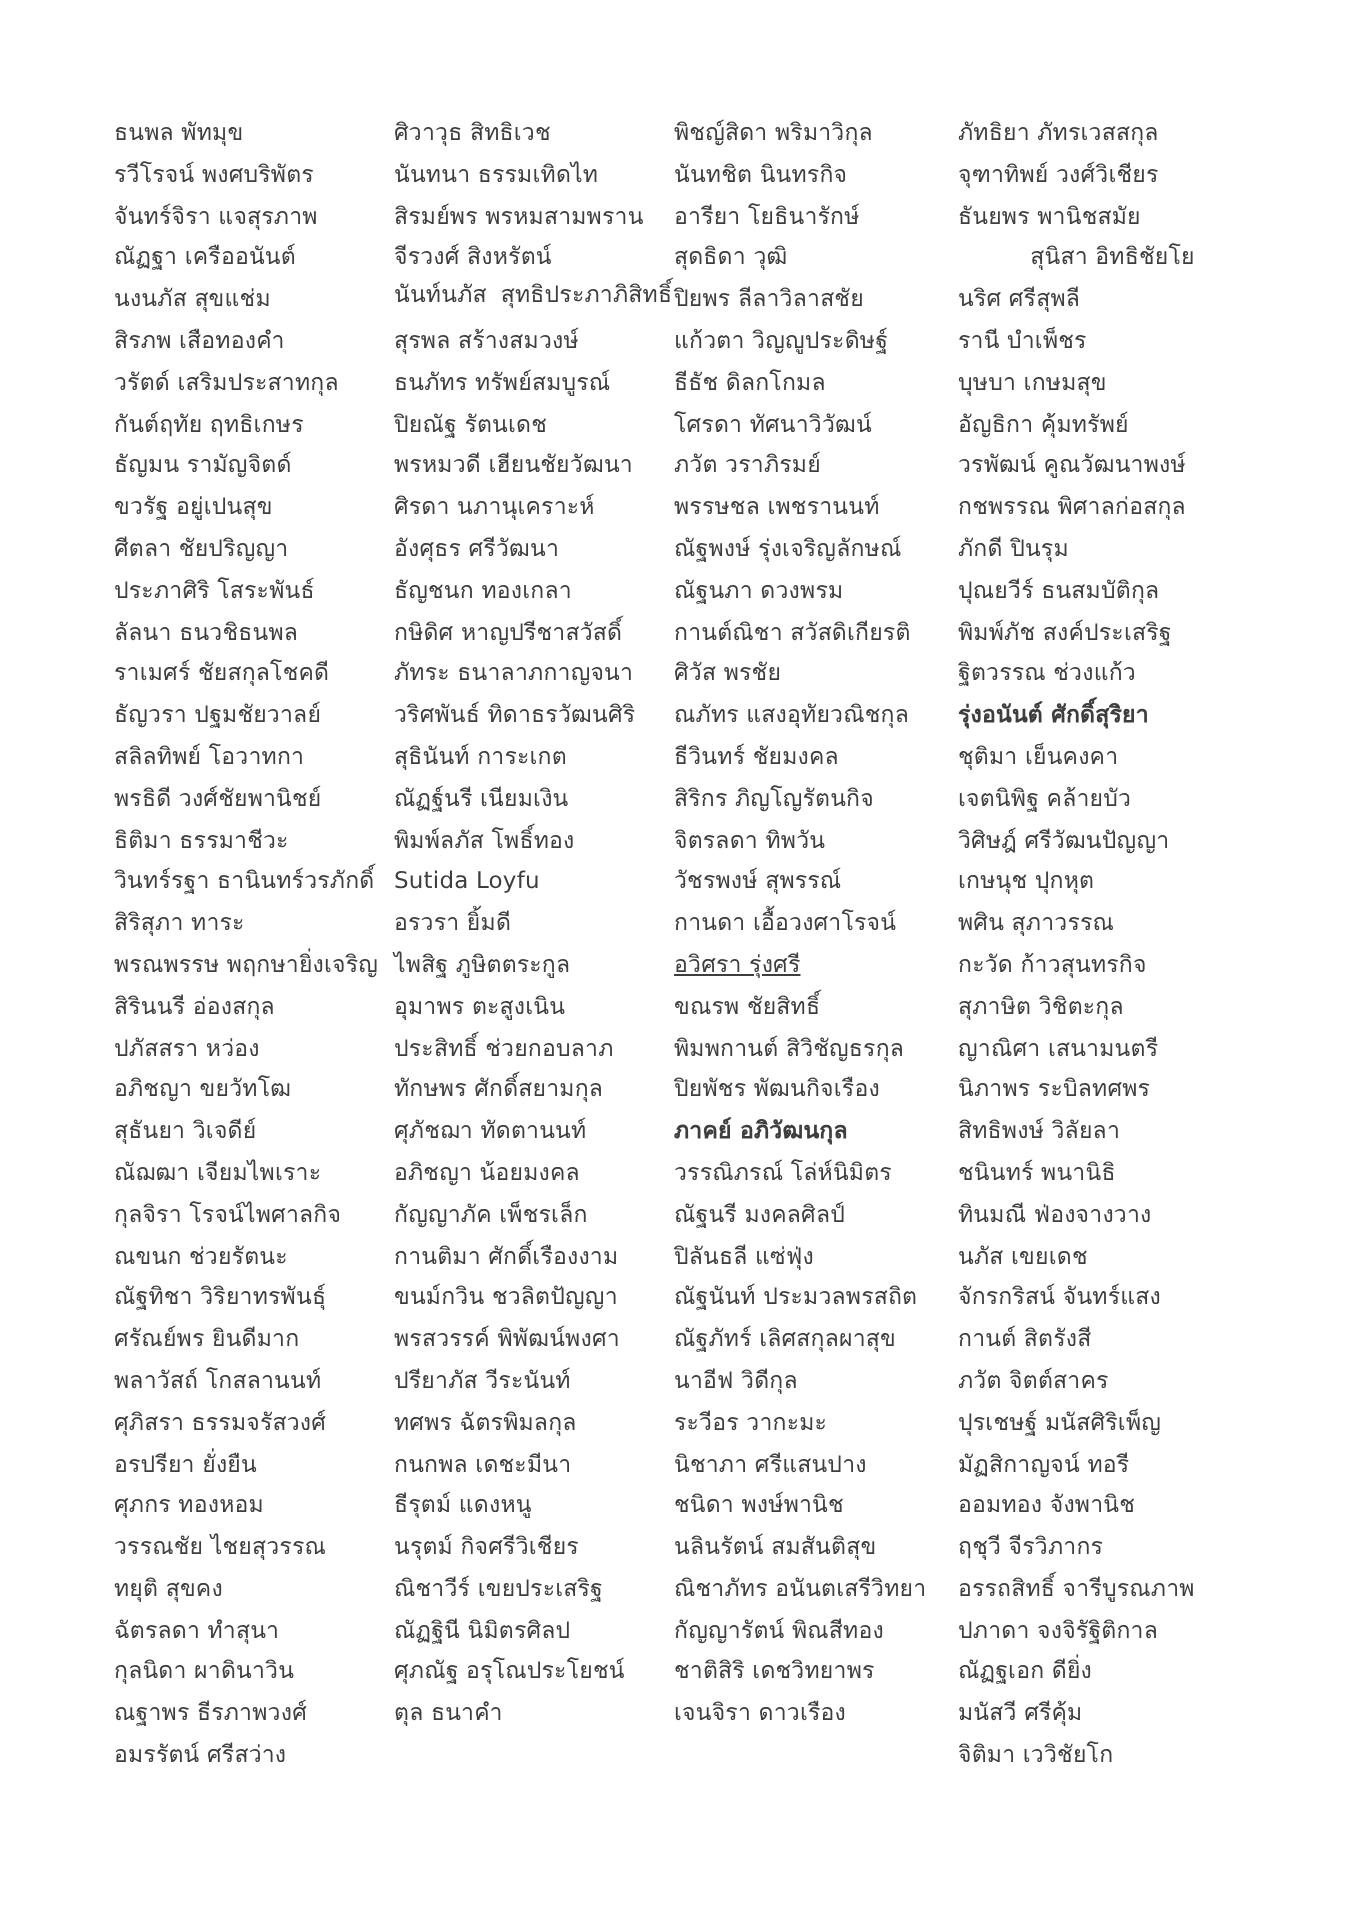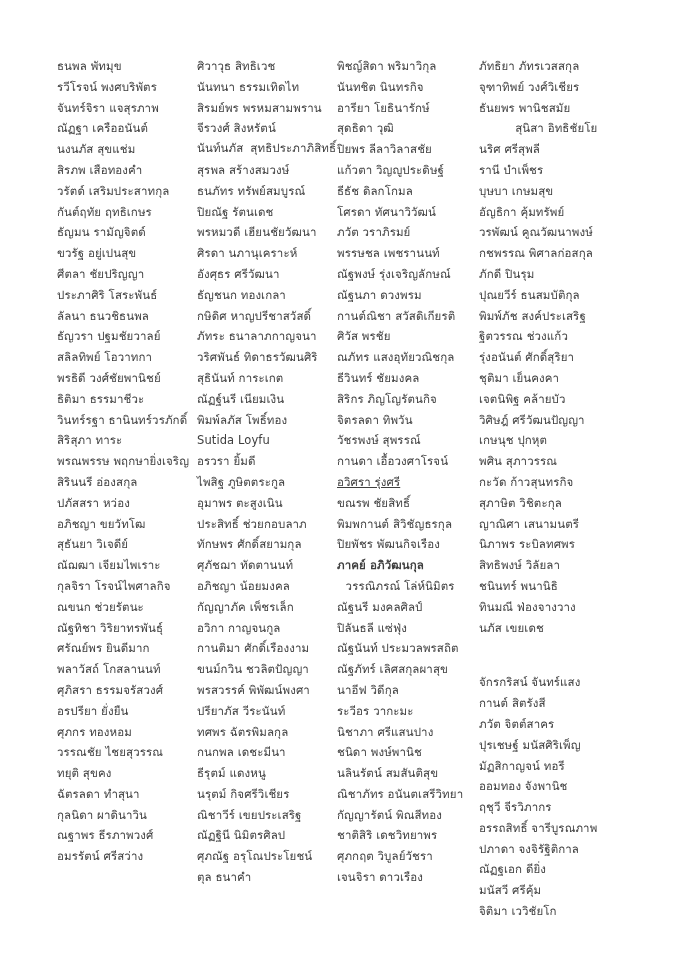--- a/index.html
+++ b/index.html
@@ -47,20 +47,21 @@
         <div class="name-cell" style="color: rgb(62, 62, 62);">ณัฏฐา เครืออนันต์</div>
         <div class="name-cell" style="color: rgb(62, 62, 62);">นงนภัส สุขแช่ม</div>
         <div class="name-cell" style="color: rgb(62, 62, 62);">สิรภพ เสือทองคำ</div>
         <div class="name-cell" style="color: rgb(62, 62, 62);">วรัตด์ เสริมประสาทกุล</div>
         <div class="name-cell" style="color: rgb(62, 62, 62);">กันต์ฤทัย ฤทธิเกษร</div>
         <div class="name-cell" style="color: rgb(62, 62, 62);">ธัญมน รามัญจิตด์</div>
         <div class="name-cell" style="color: rgb(62, 62, 62);">ขวรัฐ อยู่เปนสุข</div>
         <div class="name-cell" style="color: rgb(62, 62, 62);">ศีตลา ชัยปริญญา</div>
         <div class="name-cell" style="color: rgb(62, 62, 62);">ประภาศิริ โสระพันธ์</div>
         <div class="name-cell" style="color: rgb(62, 62, 62);">ลัลนา ธนวชิธนพล</div>
+        <div class="name-cell" style="color: rgb(62, 62, 62);">ราเมศร์ ชัยสกุลโชคดี</div>
         <div class="name-cell" style="color: rgb(62, 62, 62);">ธัญวรา ปฐมชัยวาลย์</div>
         <div class="name-cell" style="color: rgb(62, 62, 62);">สลิลทิพย์ โอวาทกา</div>
         <div class="name-cell" style="color: rgb(62, 62, 62);">พรธิดี วงศ์ชัยพานิชย์</div>
         <div class="name-cell" style="color: rgb(62, 62, 62);">ธิติมา ธรรมาชีวะ</div>
         <div class="name-cell" style="color: rgb(62, 62, 62);">วินทร์รฐา ธานินทร์วรภักดิ์</div>
         <div class="name-cell" style="color: rgb(62, 62, 62);">สิริสุภา ทาระ</div>
         <div class="name-cell" style="color: rgb(62, 62, 62);">พรณพรรษ พฤกษายิ่งเจริญ</div>
         <div class="name-cell" style="color: rgb(62, 62, 62);">สิรินนรี อ่องสกุล</div>
         <div class="name-cell" style="color: rgb(62, 62, 62);">ปภัสสรา หว่อง</div>
         <div class="name-cell" style="color: rgb(62, 62, 62);">อภิชญา ขยวัทโฒ</div>
@@ -102,21 +103,20 @@
         <div class="name-cell" style="color: rgb(62, 62, 62);">พิมพ์ลภัส โพธิ์ทอง</div>
         <div class="name-cell" style="color: rgb(62, 62, 62);">Sutida Loyfu</div>
         <div class="name-cell" style="color: rgb(62, 62, 62);">อรวรา ยิ้มดี</div>
         <div class="name-cell" style="color: rgb(62, 62, 62);">ไพสิฐ ภูษิตตระกูล</div>
         <div class="name-cell" style="color: rgb(62, 62, 62);">อุมาพร ตะสูงเนิน</div>
         <div class="name-cell" style="color: rgb(62, 62, 62);">ประสิทธิ์ ช่วยกอบลาภ</div>
         <div class="name-cell" style="color: rgb(62, 62, 62);">ทักษพร ศักดิ์สยามกุล</div>
         <div class="name-cell" style="color: rgb(62, 62, 62);">ศุภัชฌา ทัดตานนท์</div>
         <div class="name-cell" style="color: rgb(62, 62, 62);">อภิชญา น้อยมงคล</div>
         <div class="name-cell" style="color: rgb(62, 62, 62);">กัญญาภัค เพ็ชรเล็ก</div>
-        <div class="name-cell" style="color: rgb(62, 62, 62);">อวิกา กาญจนกูล</div>
         <div class="name-cell" style="color: rgb(62, 62, 62);">กานติมา ศักดิ์เรืองงาม</div>
         <div class="name-cell" style="color: rgb(62, 62, 62);">ขนม์กวิน ชวลิตปัญญา</div>
         <div class="name-cell" style="color: rgb(62, 62, 62);">พรสวรรค์ พิพัฒน์พงศา</div>
         <div class="name-cell" style="color: rgb(62, 62, 62);">ปรียาภัส วีระนันท์</div>
         <div class="name-cell" style="color: rgb(62, 62, 62);">ทศพร ฉัตรพิมลกุล</div>
         <div class="name-cell" style="color: rgb(62, 62, 62);">กนกพล เดชะมีนา</div>
         <div class="name-cell" style="color: rgb(62, 62, 62);">ธีรุตม์ แดงหนู</div>
         <div class="name-cell" style="color: rgb(62, 62, 62);">นรุตม์ กิจศรีวิเชียร</div>
         <div class="name-cell" style="color: rgb(62, 62, 62);">ณิชาวีร์ เขยประเสริฐ</div>
         <div class="name-cell" style="color: rgb(62, 62, 62);">ณัฏฐินี นิมิตรศิลป</div>
@@ -142,66 +142,65 @@
         <div class="name-cell" style="color: rgb(62, 62, 62);">ธีวินทร์ ชัยมงคล</div>
         <div class="name-cell" style="color: rgb(62, 62, 62);">สิริกร ภิญโญรัตนกิจ</div>
         <div class="name-cell" style="color: rgb(62, 62, 62);">จิตรลดา ทิพวัน</div>
         <div class="name-cell" style="color: rgb(62, 62, 62);">วัชรพงษ์ สุพรรณ์</div>
         <div class="name-cell" style="color: rgb(62, 62, 62);">กานดา เอื้อวงศาโรจน์</div>
         <div class="name-cell" style="color: rgb(62, 62, 62); text-decoration: underline;">อวิศรา รุ่งศรี</div>
         <div class="name-cell" style="color: rgb(62, 62, 62);">ขณรพ ชัยสิทธิ์</div>
         <div class="name-cell" style="color: rgb(62, 62, 62);">พิมพกานต์ สิวิชัญธรกุล</div>
         <div class="name-cell" style="color: rgb(62, 62, 62);">ปิยพัชร พัฒนกิจเรือง</div>
         <div class="name-cell" style="color: rgb(62, 62, 62); font-weight: bold;">ภาคย์ อภิวัฒนกุล</div>
-        <div class="name-cell" style="color: rgb(62, 62, 62); text-align: center;">วรรณิภรณ์ โล่ห์นิมิตร</div>
+        <div class="name-cell" style="color: rgb(62, 62, 62);">วรรณิภรณ์ โล่ห์นิมิตร</div>
         <div class="name-cell" style="color: rgb(62, 62, 62);">ณัฐนรี มงคลศิลป์</div>
         <div class="name-cell" style="color: rgb(62, 62, 62);">ปิลันธลี แซ่ฟุ่ง</div>
         <div class="name-cell" style="color: rgb(62, 62, 62);">ณัฐนันท์ ประมวลพรสถิต</div>
         <div class="name-cell" style="color: rgb(62, 62, 62);">ณัฐภัทร์ เลิศสกุลผาสุข</div>
         <div class="name-cell" style="color: rgb(62, 62, 62);">นาอีฟ วิดีกุล</div>
         <div class="name-cell" style="color: rgb(62, 62, 62);">ระวีอร วากะมะ</div>
         <div class="name-cell" style="color: rgb(62, 62, 62);">นิชาภา ศรีแสนปาง</div>
         <div class="name-cell" style="color: rgb(62, 62, 62);">ชนิดา พงษ์พานิช</div>
         <div class="name-cell" style="color: rgb(62, 62, 62);">นลินรัตน์ สมสันติสุข</div>
         <div class="name-cell" style="color: rgb(62, 62, 62);">ณิชาภัทร อนันตเสรีวิทยา</div>
         <div class="name-cell" style="color: rgb(62, 62, 62);">กัญญารัตน์ พิณสีทอง</div>
         <div class="name-cell" style="color: rgb(62, 62, 62);">ชาติสิริ เดชวิทยาพร</div>
-        <div class="name-cell" style="color: rgb(62, 62, 62);">ศุภกฤต วิบูลย์วัชรา</div>
         <div class="name-cell" style="color: rgb(62, 62, 62);">เจนจิรา ดาวเรือง</div>
       </div>
       <div class="name-col" style="left: 479px;">
         <div class="name-cell" style="color: rgb(62, 62, 62);">ภัทธิยา ภัทรเวสสกุล</div>
         <div class="name-cell" style="color: rgb(62, 62, 62);">จุฑาทิพย์ วงศ์วิเชียร</div>
         <div class="name-cell" style="color: rgb(62, 62, 62);">ธันยพร พานิชสมัย</div>
         <div class="name-cell" style="color: rgb(62, 62, 62); text-align: right;">สุนิสา อิทธิชัยโย</div>
         <div class="name-cell" style="color: rgb(62, 62, 62);">นริศ ศรีสุพลี</div>
         <div class="name-cell" style="color: rgb(62, 62, 62);">รานี บำเพ็ชร</div>
         <div class="name-cell" style="color: rgb(62, 62, 62);">บุษบา เกษมสุข</div>
         <div class="name-cell" style="color: rgb(62, 62, 62);">อัญธิกา คุ้มทรัพย์</div>
         <div class="name-cell" style="color: rgb(62, 62, 62);">วรพัฒน์ คูณวัฒนาพงษ์</div>
         <div class="name-cell" style="color: rgb(62, 62, 62);">กชพรรณ พิศาลก่อสกุล</div>
         <div class="name-cell" style="color: rgb(62, 62, 62);">ภักดี ปินรุม</div>
         <div class="name-cell" style="color: rgb(62, 62, 62);">ปุณยวีร์ ธนสมบัติกุล</div>
         <div class="name-cell" style="color: rgb(62, 62, 62);">พิมพ์ภัช สงค์ประเสริฐ</div>
         <div class="name-cell" style="color: rgb(62, 62, 62);">ฐิตวรรณ ช่วงแก้ว</div>
-        <div class="name-cell" style="color: rgb(62, 62, 62);">รุ่งอนันต์ ศักดิ์สุริยา</div>
+        <div class="name-cell" style="color: rgb(62, 62, 62); font-weight: bold;">รุ่งอนันต์ ศักดิ์สุริยา</div>
         <div class="name-cell" style="color: rgb(62, 62, 62);">ชุติมา เย็นคงคา</div>
         <div class="name-cell" style="color: rgb(62, 62, 62);">เจตนิพิฐ คล้ายบัว</div>
         <div class="name-cell" style="color: rgb(62, 62, 62);">วิศิษฎ์ ศรีวัฒนปัญญา</div>
         <div class="name-cell" style="color: rgb(62, 62, 62);">เกษนุช ปุกหุต</div>
         <div class="name-cell" style="color: rgb(62, 62, 62);">พศิน สุภาวรรณ</div>
         <div class="name-cell" style="color: rgb(62, 62, 62);">กะวัด ก้าวสุนทรกิจ</div>
         <div class="name-cell" style="color: rgb(62, 62, 62);">สุภาษิต วิชิตะกุล</div>
         <div class="name-cell" style="color: rgb(62, 62, 62);">ญาณิศา เสนามนตรี</div>
         <div class="name-cell" style="color: rgb(62, 62, 62);">นิภาพร ระบิลทศพร</div>
         <div class="name-cell" style="color: rgb(62, 62, 62);">สิทธิพงษ์ วิลัยลา</div>
         <div class="name-cell" style="color: rgb(62, 62, 62);">ชนินทร์ พนานิธิ</div>
         <div class="name-cell" style="color: rgb(62, 62, 62);">ทินมณี ฟ่องจางวาง</div>
         <div class="name-cell" style="color: rgb(62, 62, 62);">นภัส เขยเดช</div>
-        <div class="name-cell" style="color: rgb(62, 62, 62); margin-top: 34px;">จักรกริสน์ จันทร์แสง</div>
+        <div class="name-cell" style="color: rgb(62, 62, 62);">จักรกริสน์ จันทร์แสง</div>
         <div class="name-cell" style="color: rgb(62, 62, 62);">กานต์ สิตรังสี</div>
         <div class="name-cell" style="color: rgb(62, 62, 62);">ภวัต จิตต์สาคร</div>
         <div class="name-cell" style="color: rgb(62, 62, 62);">ปุรเชษฐ์ มนัสศิริเพ็ญ</div>
         <div class="name-cell" style="color: rgb(62, 62, 62);">มัฏสิกาญจน์ ทอรี</div>
         <div class="name-cell" style="color: rgb(62, 62, 62);">ออมทอง จังพานิช</div>
         <div class="name-cell" style="color: rgb(62, 62, 62);">ฤชุวี จีรวิภากร</div>
         <div class="name-cell" style="color: rgb(62, 62, 62);">อรรถสิทธิ์ จารีบูรณภาพ</div>
         <div class="name-cell" style="color: rgb(62, 62, 62);">ปภาดา จงจิรัฐิติกาล</div>
         <div class="name-cell" style="color: rgb(62, 62, 62);">ณัฏฐเอก ดียิ่ง</div>
         <div class="name-cell" style="color: rgb(62, 62, 62);">มนัสวี ศรีคุ้ม</div>

